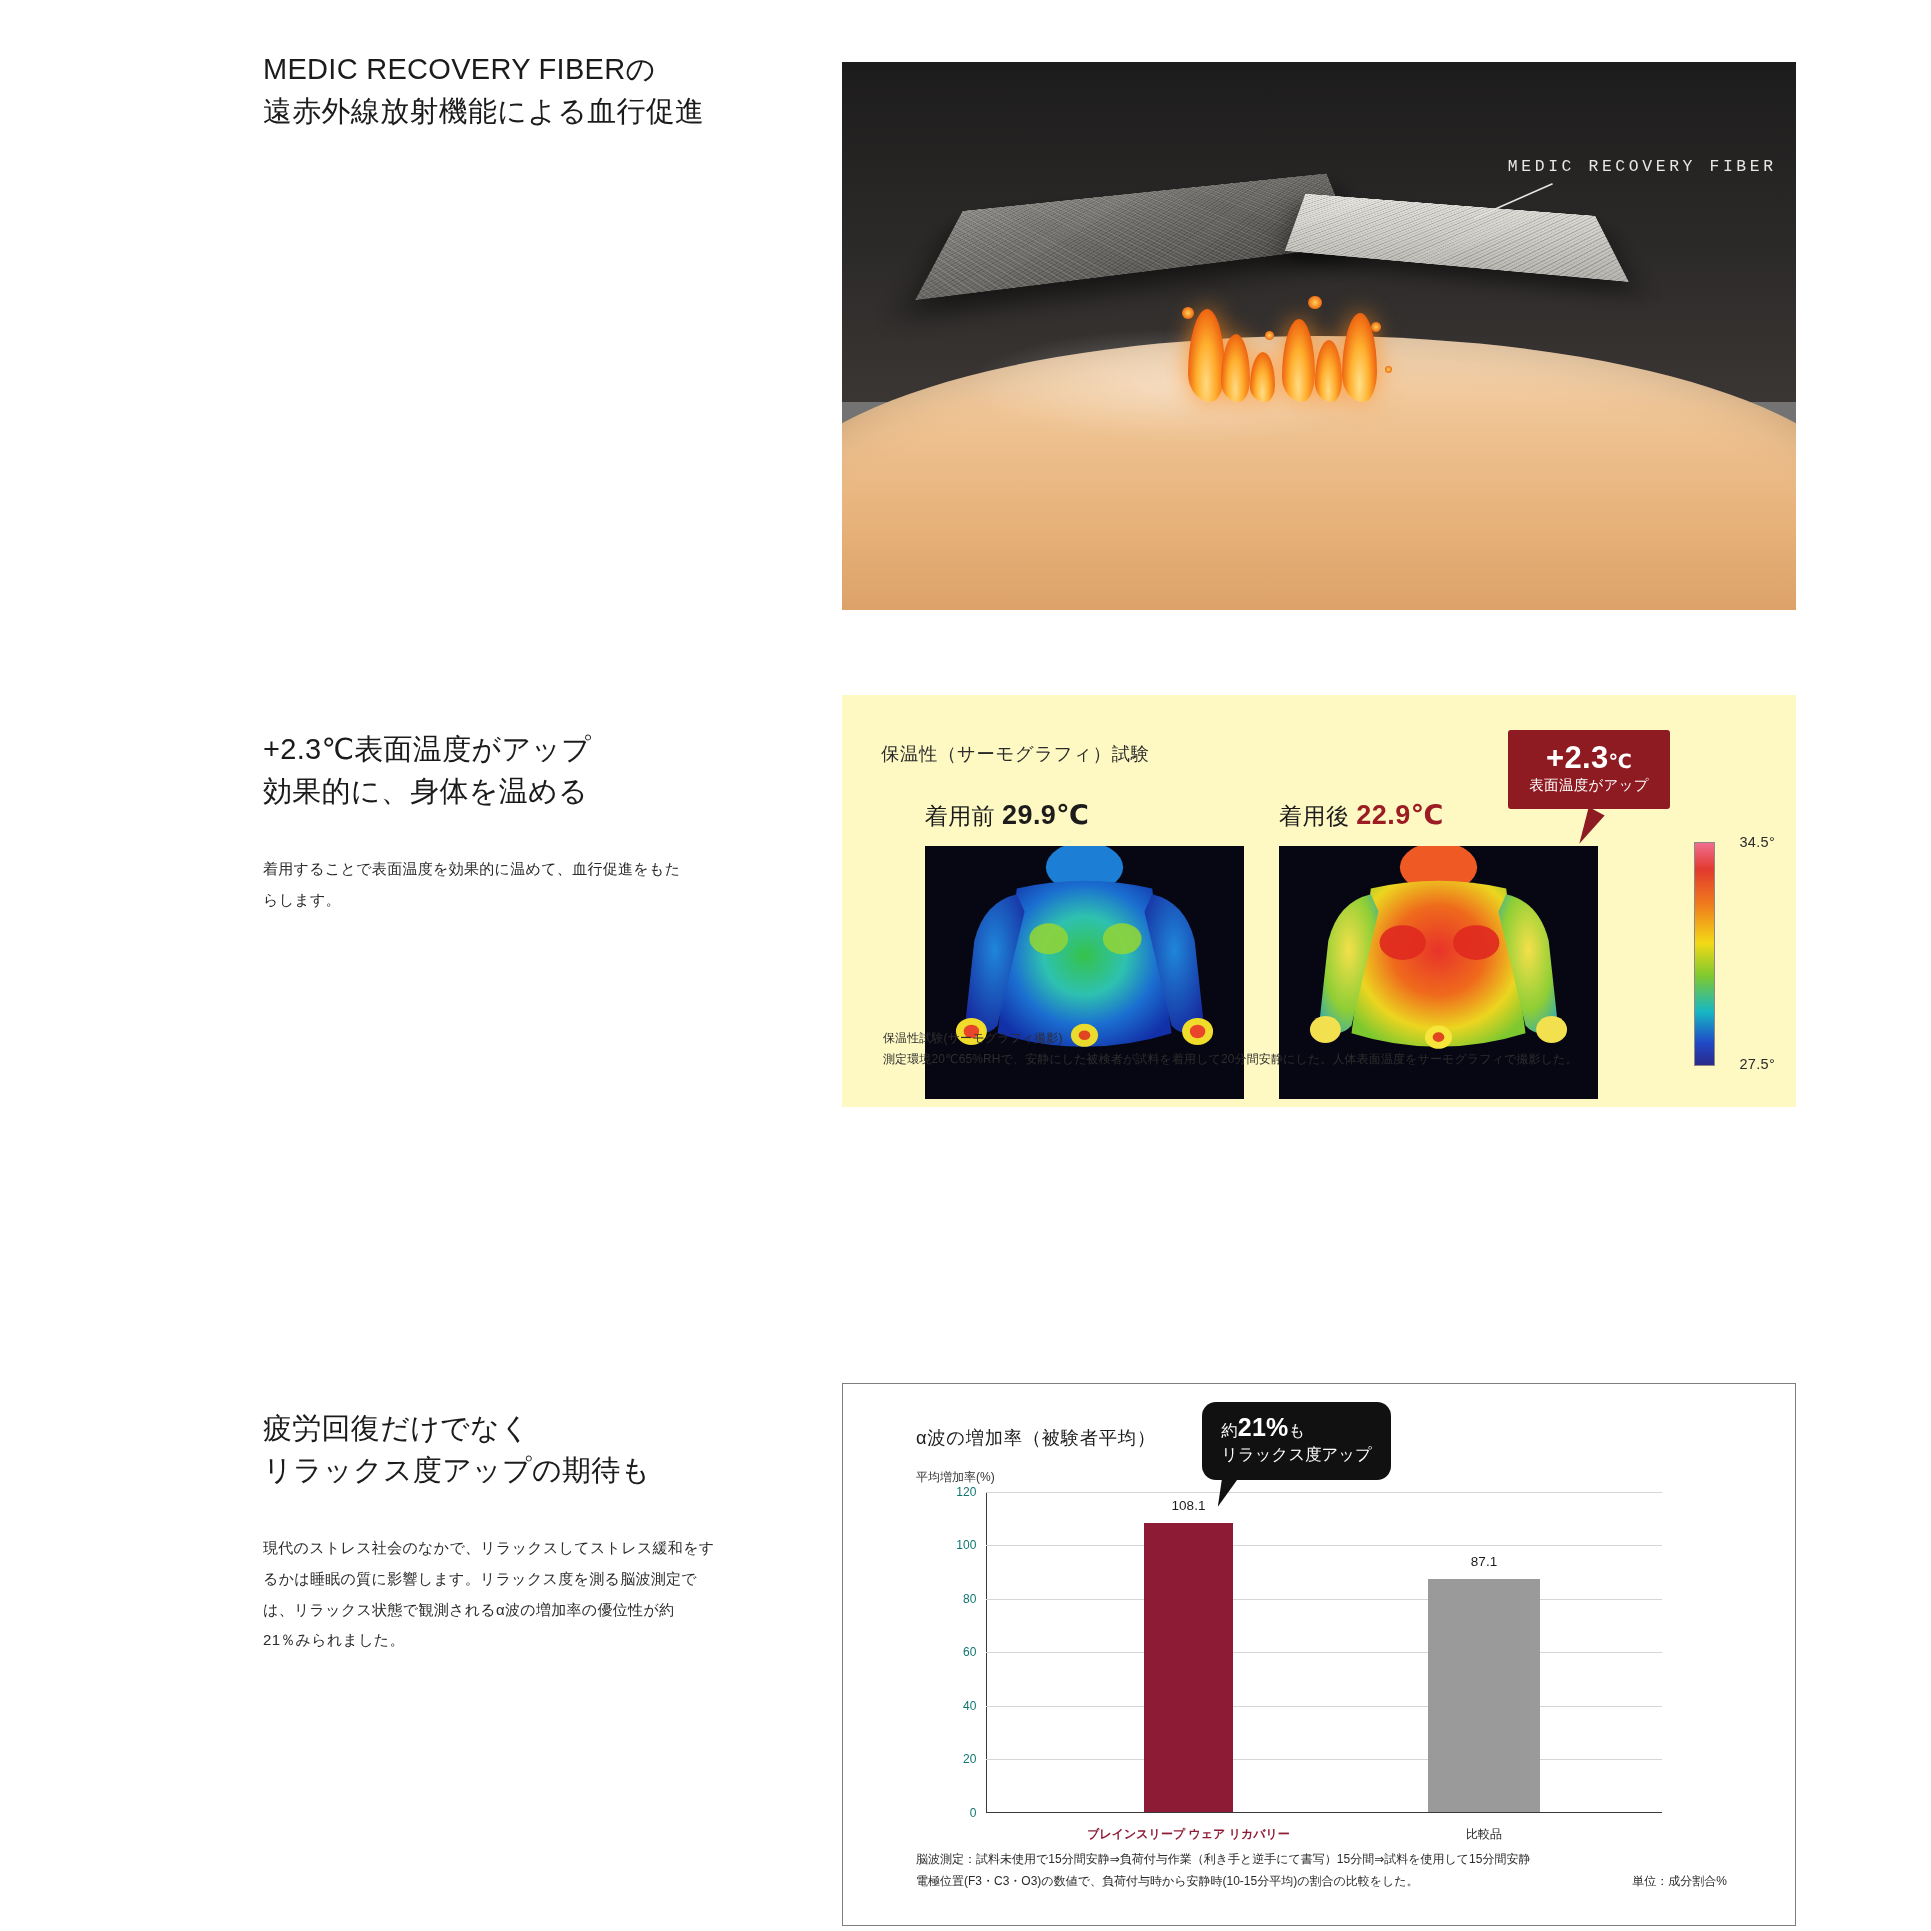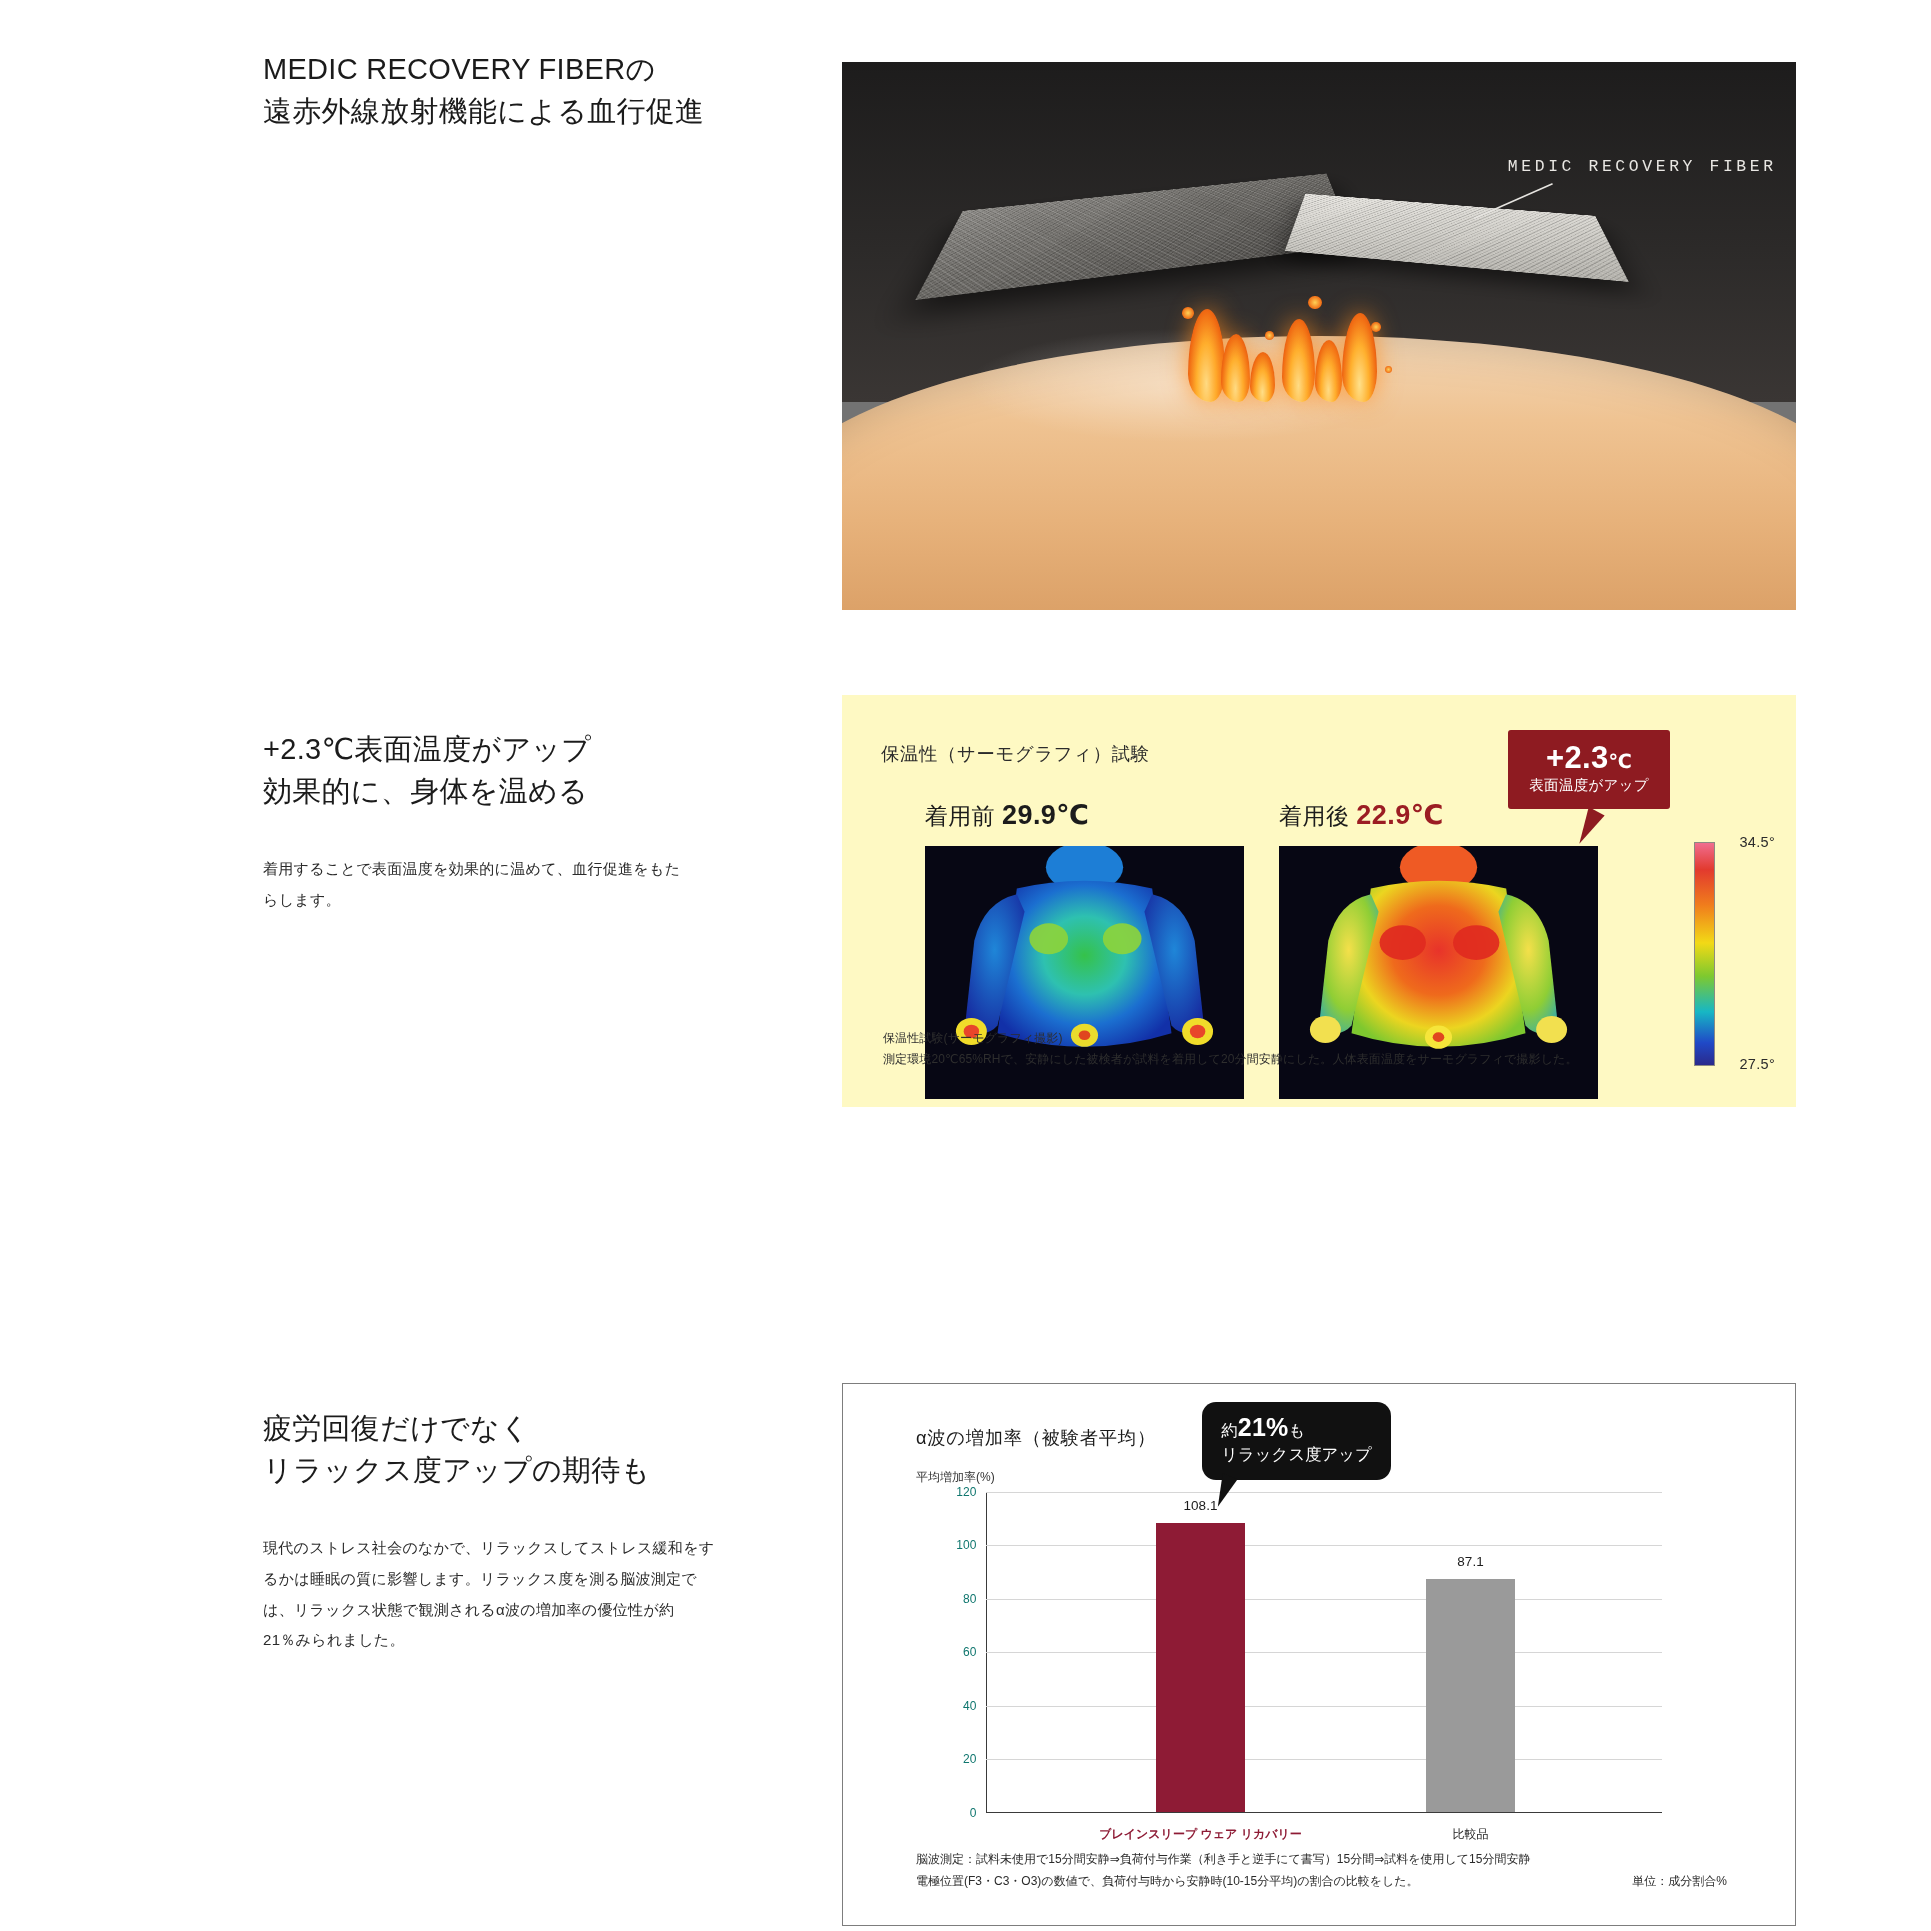--- a/index.html
+++ b/index.html
@@ -178,21 +178,21 @@
     width: 954px; height: 543px;
     background: #fff; border: 1px solid #7d7d7d;
   }
   .chart-title { position: absolute; left: 73px; top: 41px; font-size: 18.3px; letter-spacing: .04em; }
   .chart-ylab { position: absolute; left: 73px; top: 85px; font-size: 12px; color: #333; }
   .plot { position: absolute; left: 143px; top: 108px; width: 676px; height: 321px; }
   .grid-line { position: absolute; left: 0; width: 100%; height: 1px; background: #d6d6d6; }
   .axis-y { position: absolute; left: 0; top: 0; width: 1px; height: 100%; background: #3a3a3a; }
   .axis-x { position: absolute; left: 0; bottom: 0; width: 100%; height: 1px; background: #3a3a3a; }
   .ytick { position: absolute; right: 100%; margin-right: 9.7px; font-size: 12px; color: #0f766e; transform: translateY(-50%); }
-  .bar { position: absolute; bottom: 1px; margin-left: 12px; }
+  .bar { position: absolute; bottom: 1px; }
   .bar .v { position: absolute; left: 50%; transform: translateX(-50%); top: -25px; font-size: 13.5px; color: #1c1c1c; }
   .bar-label { position: absolute; top: 100%; margin-top: 13.5px; left: 50%; transform: translateX(-50%); font-size: 12px; white-space: nowrap; }
   .callout {
     position: absolute; left: 359px; top: 17.4px;
     background: #111; color: #fff; border-radius: 14px;
     padding: 11.6px 19.3px 13.5px 19.3px; text-align: left;
   }
   .callout .c1 { font-size: 16.4px; letter-spacing: .01em; }
   .callout .c1 b { font-size: 25px; }
   .callout .c2 { font-size: 16.4px; margin-top: 1.9px; }
@@ -384,21 +384,21 @@
           <div class="grid-line" style="top: 107px;"></div>
           <div class="ytick" style="top: 107px;">80</div>
           <div class="grid-line" style="top: 53px;"></div>
           <div class="ytick" style="top: 53px;">100</div>
           <div class="grid-line" style="top: 0px;"></div>
           <div class="ytick" style="top: 0px;">120</div>
           <div class="bar" style="width: 89px; height: 289px; left: 158px; background: rgb(142, 27, 53);">
             <div class="v">108.1</div>
             <div class="bar-label" style="color: rgb(142, 27, 53); font-weight: 700;">ブレインスリープ ウェア リカバリー</div>
           </div>
-          <div class="bar" style="width: 89px; height: 233px; left: 428px; background: rgb(154, 154, 154);">
+          <div class="bar" style="width: 112px; height: 233px; left: 442px; background: rgb(154, 154, 154);">
             <div class="v">87.1</div>
             <div class="bar-label" style="color: rgb(28, 28, 28);">比較品</div>
           </div>
         </div>
 
       <div class="callout">
         <div class="c1">
           <span>約</span><b>21%</b><span>も</span>
         </div>
         <div class="c2">リラックス度アップ</div>

